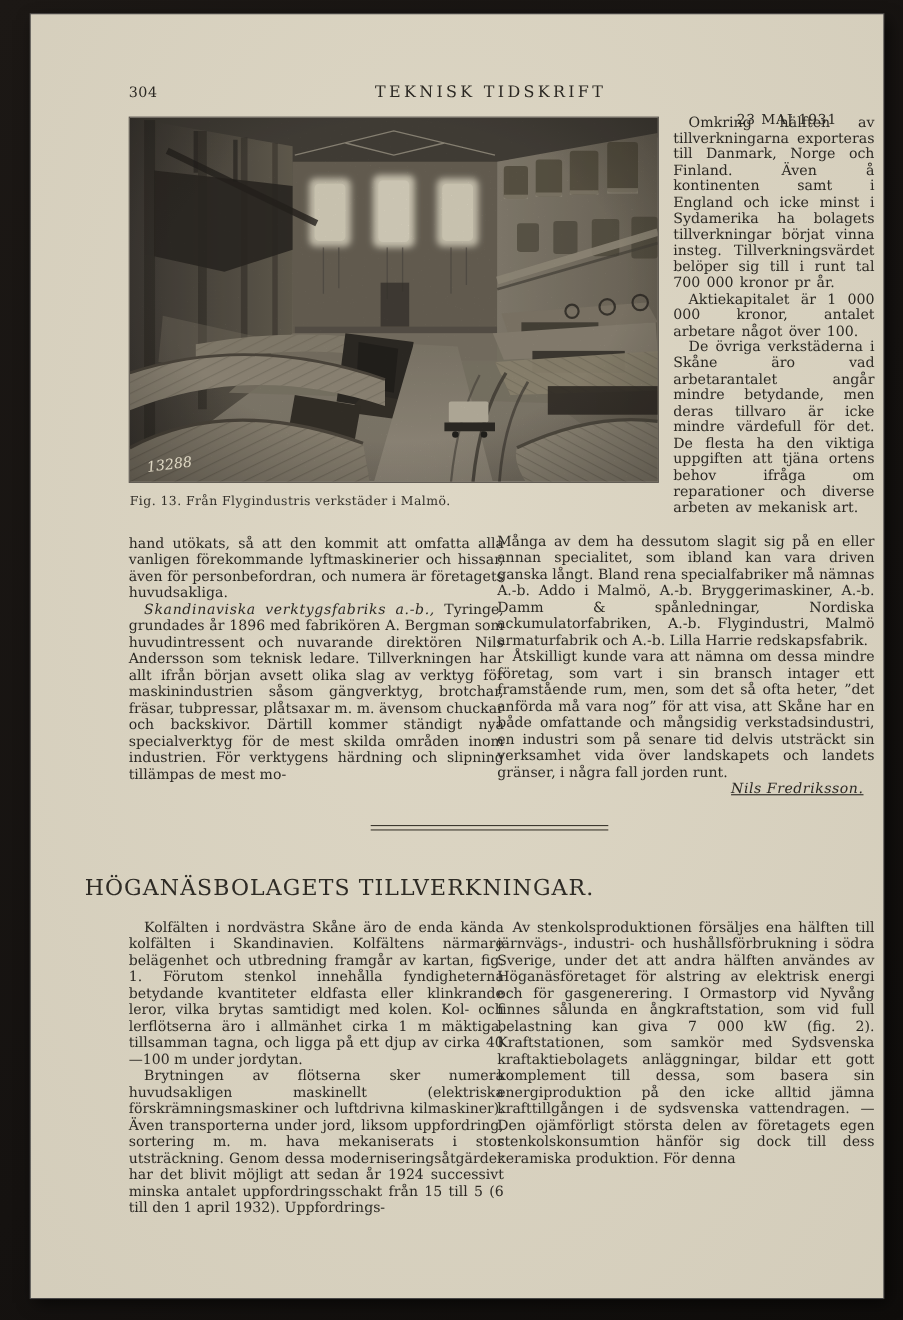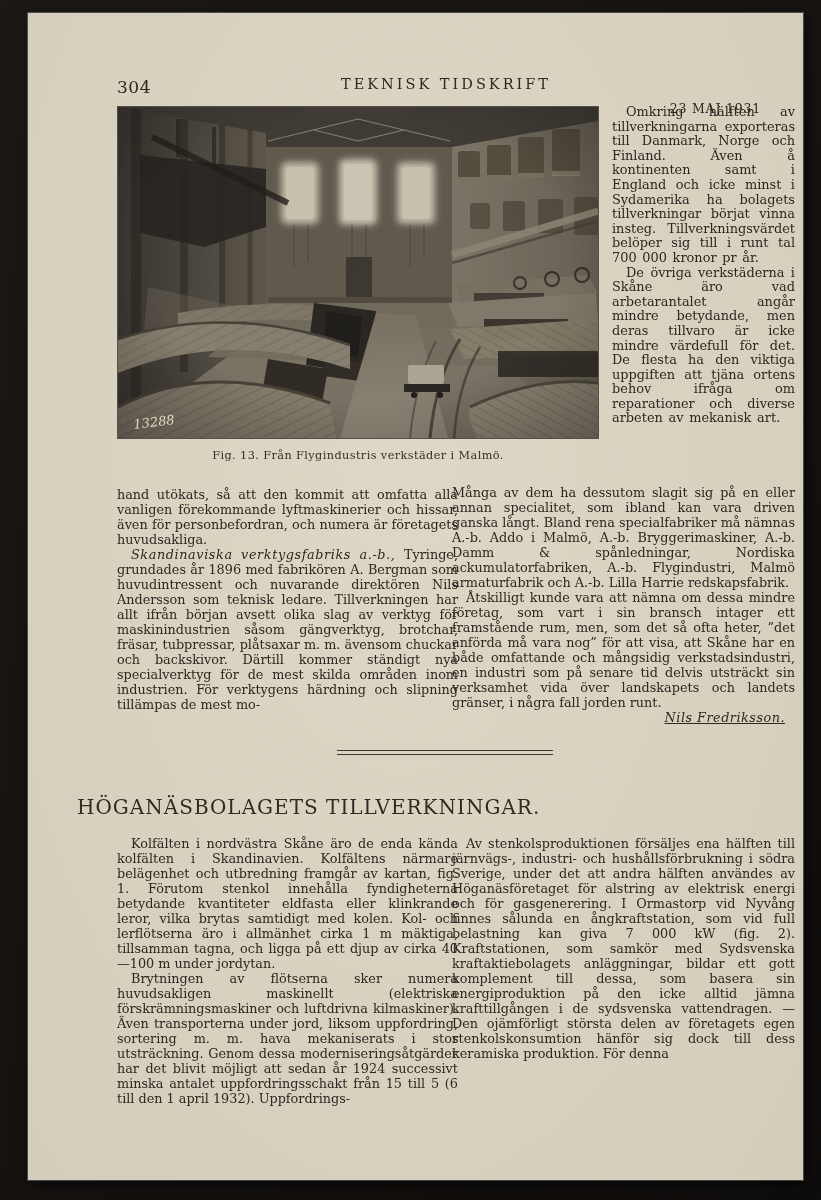--- a/index.html
+++ b/index.html
@@ -12,29 +12,29 @@
   .paper{
     position:absolute;left:28px;top:13px;width:775px;height:1167px;
     background:
       radial-gradient(ellipse at 48% 38%, rgba(255,255,255,0.05), rgba(0,0,0,0.04)),
       #dcd5c2;
     box-shadow:0 0 0 1px rgba(255,255,255,0.25), 4px 5px 14px rgba(0,0,0,0.6);
     color:#2b2823;
   }
   
   .masthead{position:absolute;left:89px;top:62px;width:658px;height:22px;}
-  .masthead .pageno{position:absolute;left:0;top:2px;font-size:17px;letter-spacing:.5px;}
+  .masthead .pageno{position:absolute;left:0;top:2px;font-size:13px;letter-spacing:.5px;}
   .masthead .journal{position:absolute;left:50%;top:1px;transform:translateX(-50%);
     font-size:14.5px;letter-spacing:3px;white-space:nowrap;}
   .masthead .date{position:absolute;right:14px;top:3px;font-size:12.5px;letter-spacing:.8px;white-space:nowrap;margin-top:23px;}
   
   .photo-fig{position:absolute;left:90px;top:94px;width:480px;margin:0;}
   .photo-fig svg{display:block;outline:1px solid #55504a;}
   .photo-fig figcaption{
-    margin-top:11px;text-align:center;font-size:11.3px;letter-spacing:.4px;color:#33302a;
+    margin-top:11px;text-align:left;font-size:11.3px;letter-spacing:.4px;color:#33302a;
   }
   
   .col{position:absolute;font-size:12.8px;line-height:15px;text-align:justify;
        color:#2b2823;}
   .col p{margin:0;text-indent:14px;}
   .col p.noindent{text-indent:0;}
   .a1-left{left:89px;top:474px;width:341px;}
   .right-flow{left:424px;top:92px;width:343px;}
   .right-narrow{margin-left:160px;width:183px;height:380px;
     font-size:12.9px;line-height:14.6px;word-spacing:1.6px;}
@@ -207,20 +207,21 @@
   </figure>
 
   <div class="col a1-left">
     <p class="noindent">hand utökats, så att den kommit att omfatta alla vanligen förekommande lyftmaskinerier och hissar, även för personbefordran, och numera är företagets huvudsakliga.</p>
     <p><em class="company">Skandinaviska verktygsfabriks a.-b., </em><span>Tyringe, grundades år 1896 med fabrikören A. Bergman som huvudintressent och nuvarande direktören Nils Andersson som teknisk ledare. Tillverkningen har allt ifrån början avsett olika slag av verktyg för maskinindustrien såsom gängverktyg, brotchar, fräsar, tubpressar, plåtsaxar m. m. ävensom chuckar och backskivor. Därtill kommer ständigt nya specialverktyg för de mest skilda områden inom industrien. För verktygens härdning och slipning tillämpas de mest mo-</span></p>
   </div>
 
   <div class="col right-flow">
     <div class="right-narrow">
       <p>Omkring hälften av tillverkningarna exporteras till Danmark, Norge och Finland. Även å kontinenten samt i England och icke minst i Sydamerika ha bolagets tillverkningar börjat vinna insteg. Tillverkningsvärdet belöper sig till i runt tal 700 000 kronor pr år.</p>
+      <p>Aktiekapitalet är 1 000 000 kronor, antalet arbetare något över 100.</p>
       <p>De övriga verkstäderna i Skåne äro vad arbetarantalet angår mindre betydande, men deras tillvaro är icke mindre värdefull för det. De flesta ha den viktiga uppgiften att tjäna ortens behov ifråga om reparationer och diverse arbeten av mekanisk art.</p>
     </div>
     <div class="right-wide">
       <p class="noindent">Många av dem ha dessutom slagit sig på en eller annan specialitet, som ibland kan vara driven ganska långt. Bland rena specialfabriker må nämnas A.-b. Addo i Malmö, A.-b. Bryggerimaskiner, A.-b. Damm &amp; spånledningar, Nordiska ackumulatorfabriken, A.-b. Flygindustri, Malmö armaturfabrik och A.-b. Lilla Harrie redskapsfabrik.</p>
       <p>Åtskilligt kunde vara att nämna om dessa mindre företag, som vart i sin bransch intager ett framstående rum, men, som det så ofta heter, ”det anförda må vara nog” för att visa, att Skåne har en både omfattande och mångsidig verkstadsindustri, en industri som på senare tid delvis utsträckt sin verksamhet vida över landskapets och landets gränser, i några fall jorden runt.</p>
       <p class="signature">Nils Fredriksson.</p>
     </div>
   </div>
 
   <div class="rule-divider"></div>

